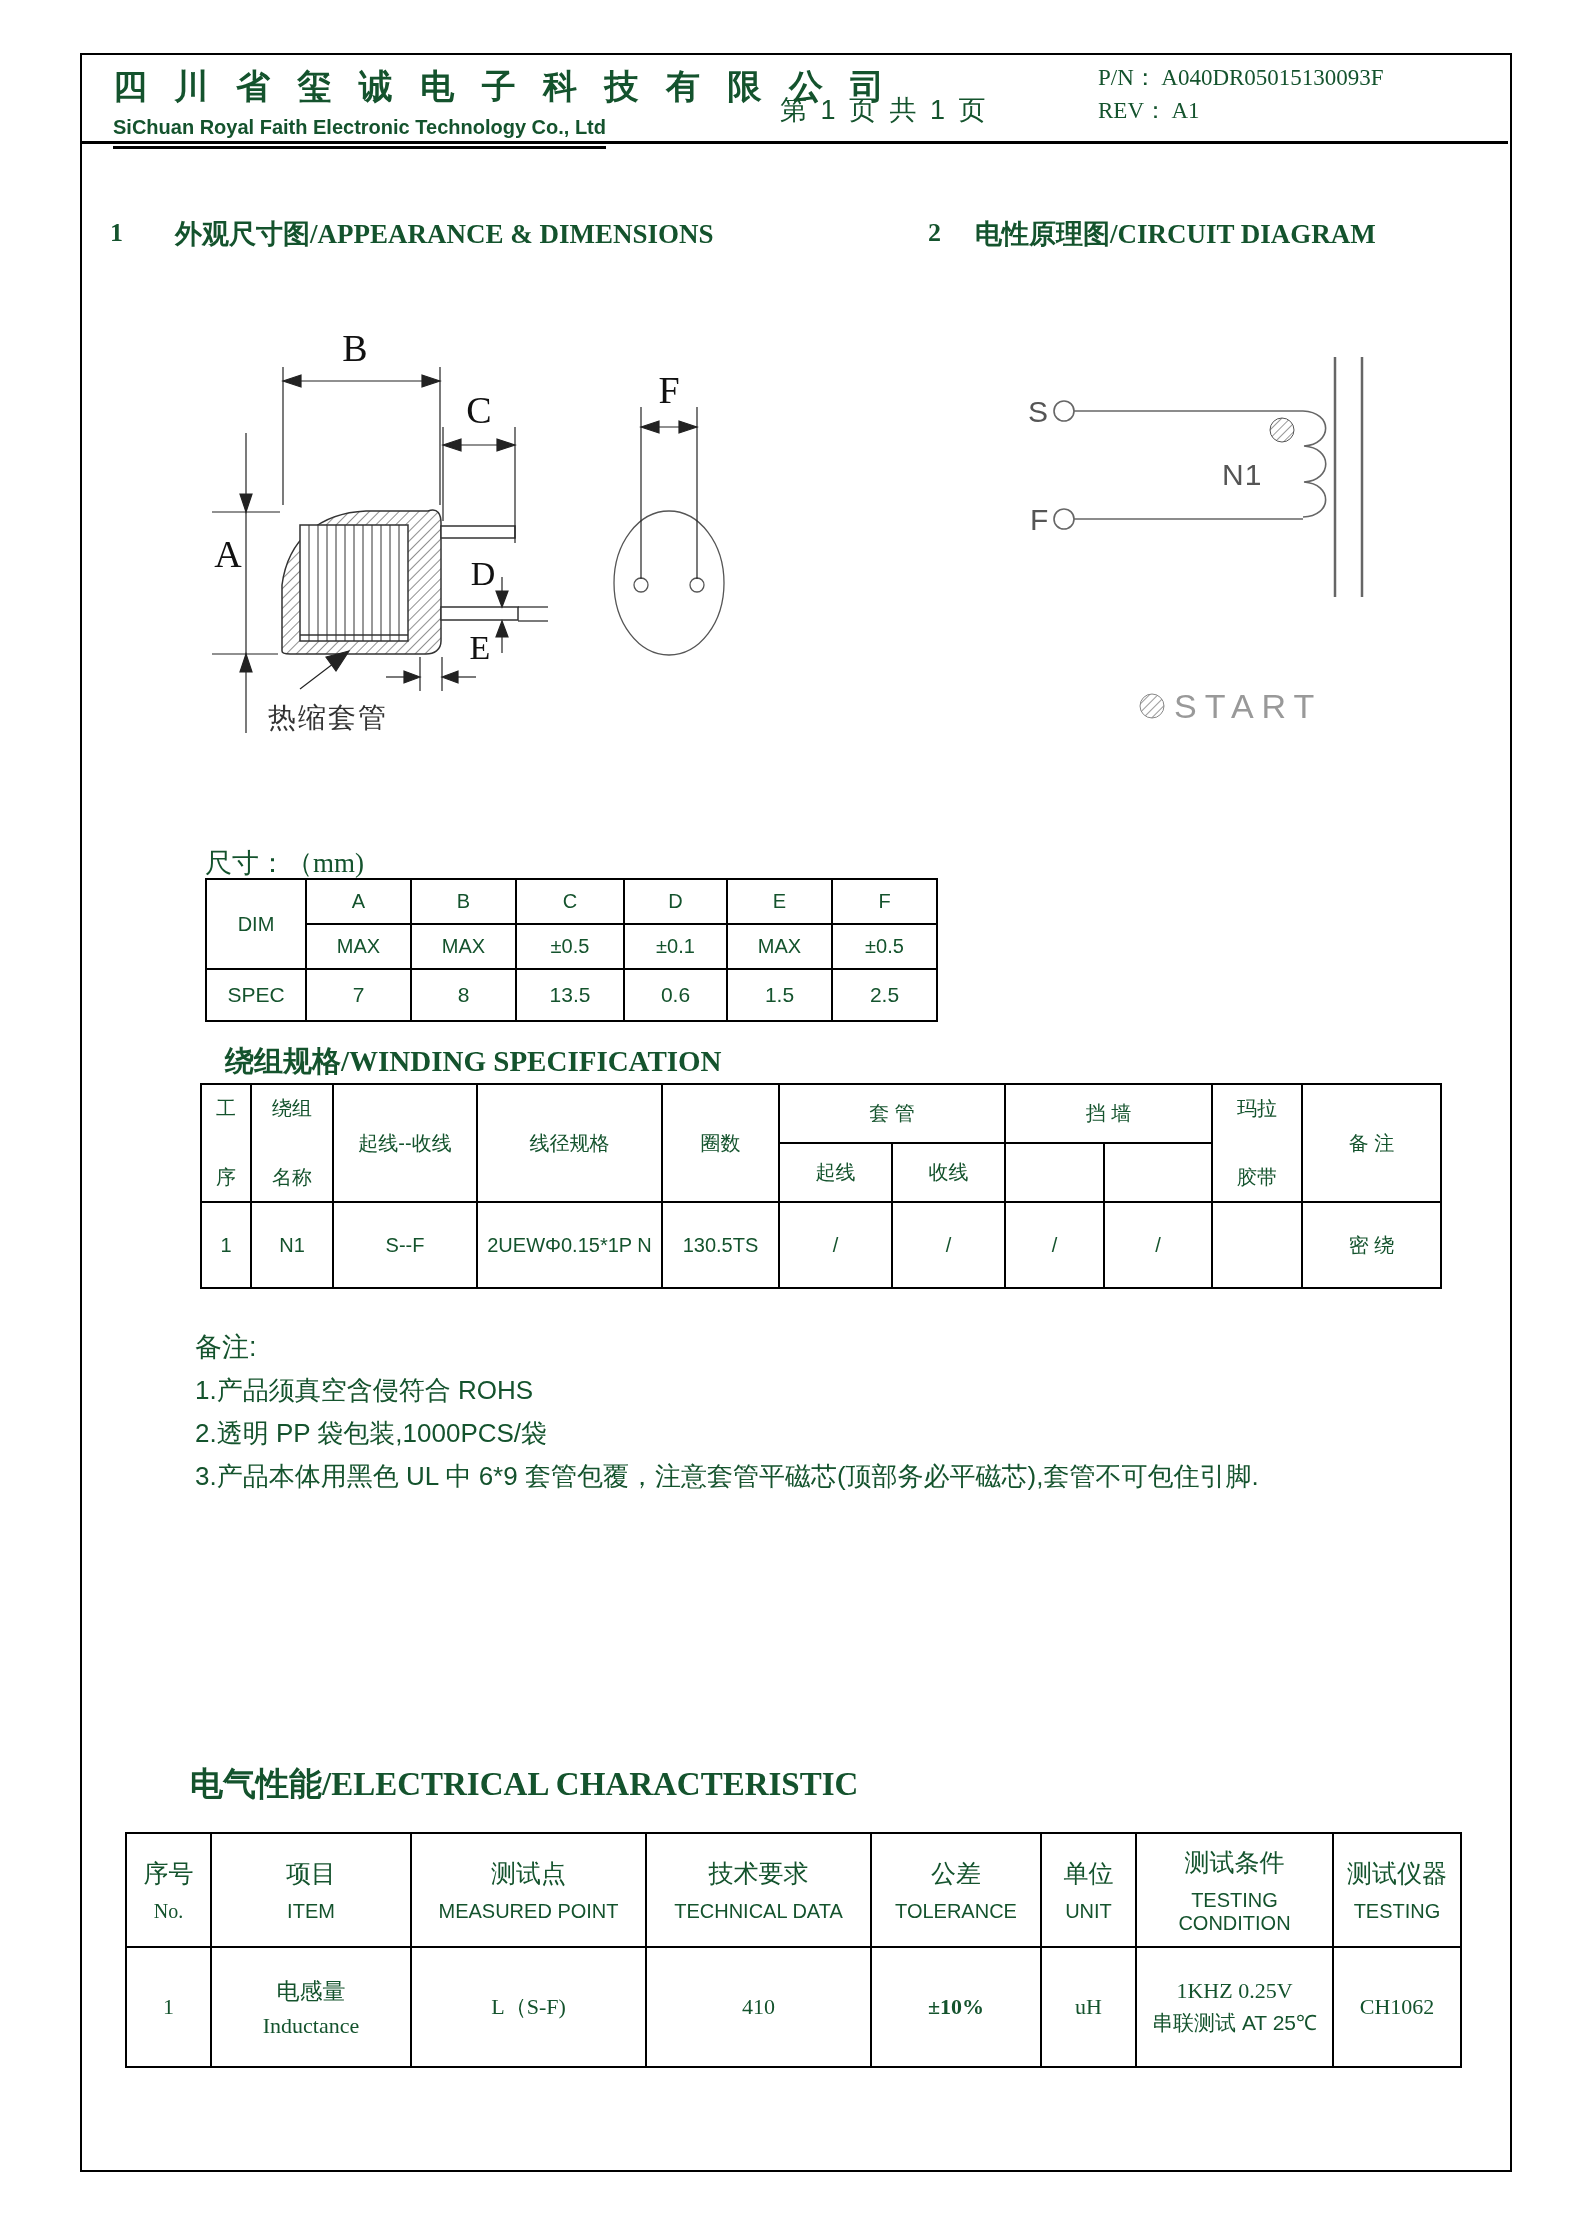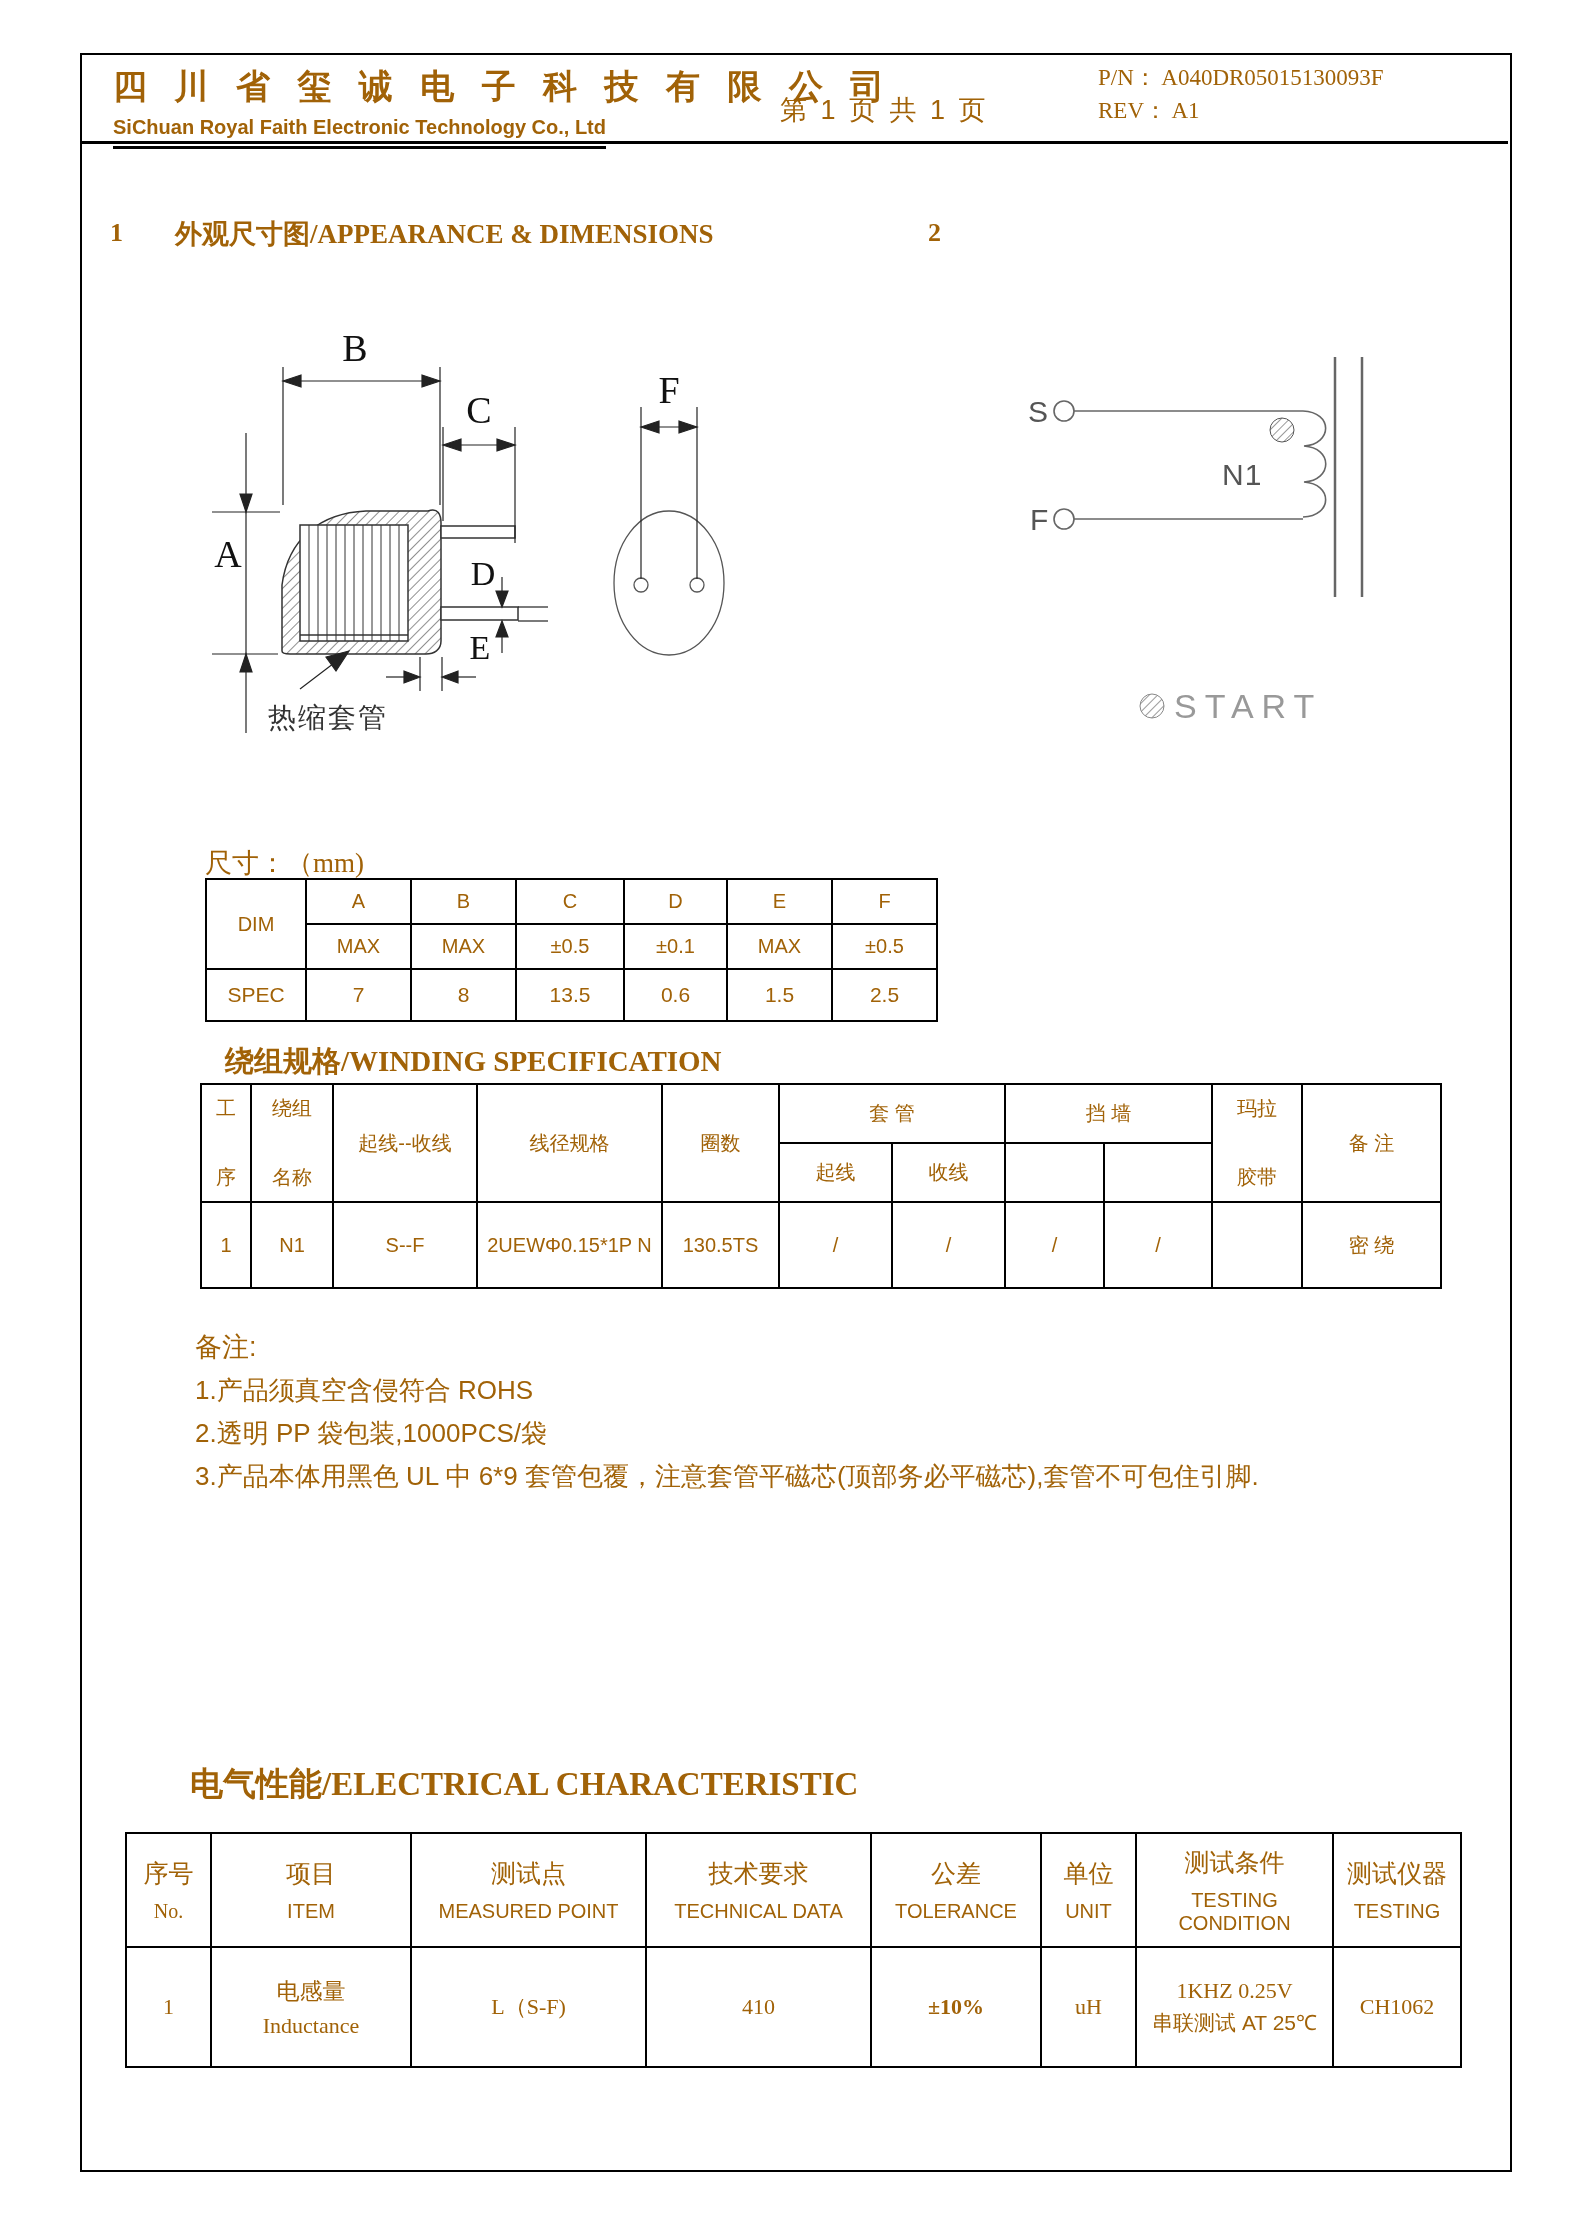--- a/index.html
+++ b/index.html
@@ -1,17 +1,17 @@
 <!DOCTYPE html>
 <html><head>
 <meta charset="utf-8">
 <style>
   html,body{margin:0;padding:0;background:#fff;}
   .canvas{position:relative;width:1586px;height:2224px;background:#fff;overflow:hidden;
-          font-family:"Liberation Sans",sans-serif;color:#a16207;}
+          font-family:"Liberation Sans",sans-serif;color:#14532d;}
   .abs{position:absolute;}
   .page-border{left:80px;top:53px;width:1428px;height:2115px;border:2px solid #000;}
   .rule{background:#000;}
   .cjk{font-family:"Liberation Sans",sans-serif;}
   .serif{font-family:"Liberation Serif",serif;}
   .company-cn{left:113px;top:64px;font-size:34px;font-weight:bold;letter-spacing:9px;white-space:nowrap;}
   .company-en{left:113px;top:116px;font-size:20px;font-weight:bold;border-bottom:3px solid #000;padding-bottom:7px;white-space:nowrap;}
   .page-info{left:780px;top:92px;font-size:27px;letter-spacing:3px;white-space:nowrap;}
   .pn-line{left:1098px;top:62px;font-size:23px;font-family:"Liberation Serif",serif;white-space:nowrap;}
   .rev-line{left:1098px;top:95px;font-size:23px;font-family:"Liberation Serif",serif;white-space:nowrap;}
@@ -67,20 +67,23 @@
     <span>REV：</span>
     <span>A1</span>
   </div>
   <div class="abs rule" style="left:82px;top:141px;width:1426px;height:3px;"></div>
 
   <div class="abs sec-no" style="left:110px;top:218px;">1</div>
   <div class="abs sec-title" style="left:175px;top:216px;">
     <span class="cjk">外观尺寸图</span><span class="en">/APPEARANCE &amp; DIMENSIONS</span>
   </div>
   <div class="abs sec-no" style="left:928px;top:218px;">2</div>
+  <div class="abs sec-title" style="left:975px;top:216px;">
+    <span class="cjk">电性原理图</span><span class="en">/CIRCUIT DIAGRAM</span>
+  </div>
 
   <svg class="abs" style="left:150px;top:255px;" width="680" height="500" viewBox="0 0 680 500">
     <defs>
       <pattern id="hA" width="7" height="7" patternTransform="rotate(45)" patternUnits="userSpaceOnUse">
         <line x1="0" y1="0" x2="0" y2="7" stroke="#444" stroke-width="1.2"></line>
       </pattern>
     </defs>
     <g stroke="#333" fill="none" stroke-width="1.5">
       <path d="M132,396 L132,330 C138,284 170,258 216,256 L278,256 C288,252 291,260 291,268 L291,386 C291,395 284,399 276,399 L140,399 C134,399 132,398 132,396 Z" fill="url(#hA)"></path>
       <rect x="150" y="270" width="108" height="116" fill="#fff"></rect>

